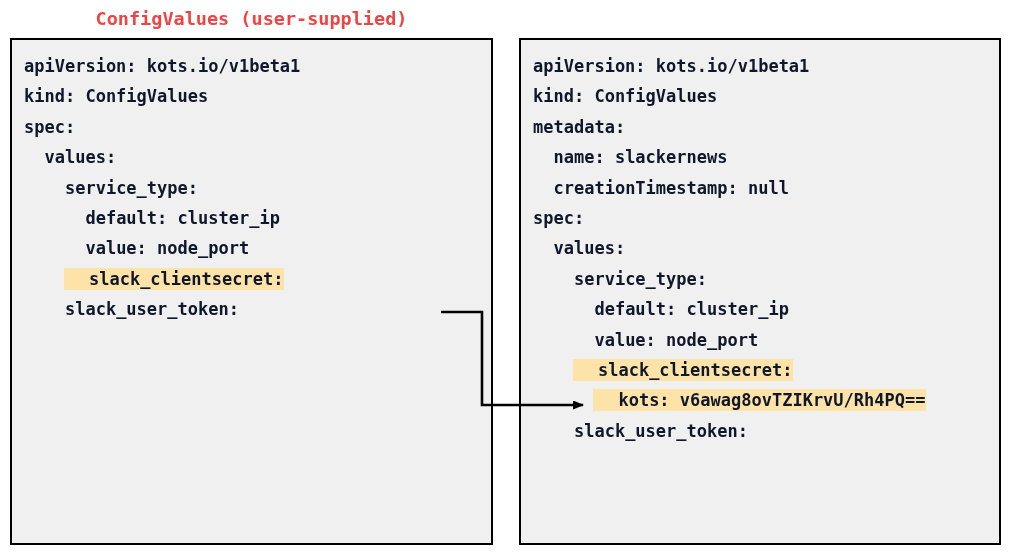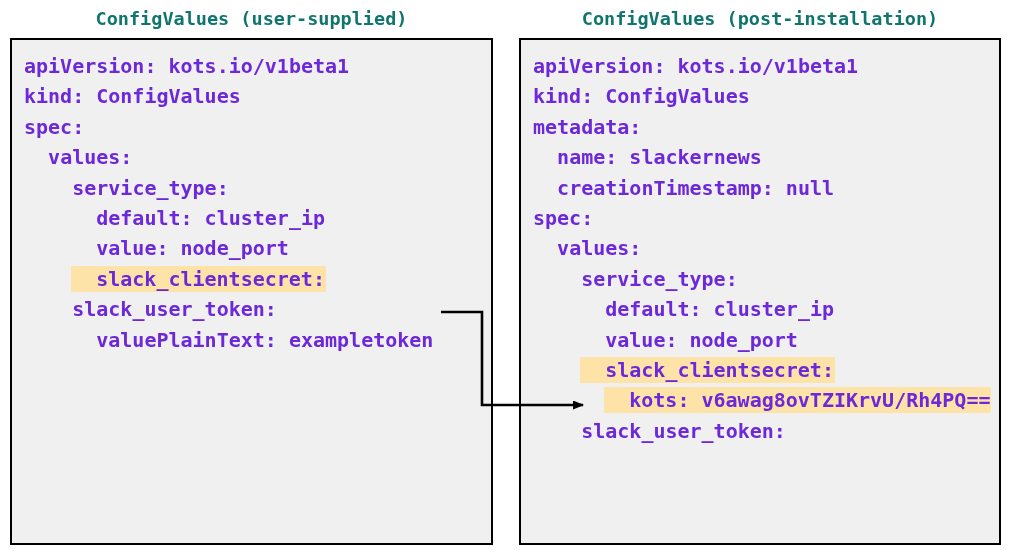--- a/index.html
+++ b/index.html
@@ -18,21 +18,21 @@
     position: absolute;
     inset: 0;
   }
 
   
   .panel-title {
     position: absolute;
     font-family: "DejaVu Sans Mono", "Liberation Mono", monospace;
     font-size: 18.5px;
     font-weight: bold;
-    color: #0f766e;
+    color: #ef4444;
     letter-spacing: 0px;
     text-align: center;
     white-space: nowrap;
     line-height: 22px;
   }
   #title-left  { left: 10px;  top: 8px;  width: 483px; }
   #title-right { left: 519px; top: 8px;  width: 482px; }
 
   
   .code-box {
@@ -50,23 +50,23 @@
     top: 0;
     width: 100%;
     padding: 11px 0 0 0;
     box-sizing: border-box;
   }
   .code-line {
     height: 30.4px;
     line-height: 30.4px;
     white-space: pre;
     font-family: "DejaVu Sans Mono", "Liberation Mono", monospace;
-    font-size: 20px;
+    font-size: 17px;
     font-weight: bold;
-    color: #6d28d9;
+    color: #0f172a;
     padding-left: 12px;
   }
   .code-line .seg {
     display: inline;
     white-space: pre;
   }
   .code-line.hl .seg {
     background: #fde3a8;
     box-shadow: 0 0 0 1px #fde3a8;
     padding-left: 24px;
@@ -93,25 +93,24 @@
     <div class="code-lines" id="lines-left">
         <div class="code-line"><span class="seg">apiVersion: kots.io/v1beta1</span></div>
         <div class="code-line"><span class="seg">kind: ConfigValues</span></div>
         <div class="code-line"><span class="seg">spec:</span></div>
         <div class="code-line"><span class="pad">  </span><span class="seg">values:</span></div>
         <div class="code-line"><span class="pad">    </span><span class="seg">service_type:</span></div>
         <div class="code-line"><span class="pad">      </span><span class="seg">default: cluster_ip</span></div>
         <div class="code-line"><span class="pad">      </span><span class="seg">value: node_port</span></div>
         <div class="code-line hl"><span class="pad">    </span><span class="seg">slack_clientsecret:</span></div>
         <div class="code-line"><span class="pad">    </span><span class="seg">slack_user_token:</span></div>
-        <div class="code-line"><span class="pad">      </span><span class="seg">valuePlainText: exampletoken</span></div>
+        <div class="code-line"><span class="pad">      </span></div>
       </div>
   </div>
 
-  <div class="panel-title" id="title-right">ConfigValues (post-installation)</div>
 
   <div class="code-box" id="box-right">
     <div class="code-lines" id="lines-right">
         <div class="code-line"><span class="seg">apiVersion: kots.io/v1beta1</span></div>
         <div class="code-line"><span class="seg">kind: ConfigValues</span></div>
         <div class="code-line"><span class="seg">metadata:</span></div>
         <div class="code-line"><span class="pad">  </span><span class="seg">name: slackernews</span></div>
         <div class="code-line"><span class="pad">  </span><span class="seg">creationTimestamp: null</span></div>
         <div class="code-line"><span class="seg">spec:</span></div>
         <div class="code-line"><span class="pad">  </span><span class="seg">values:</span></div>

